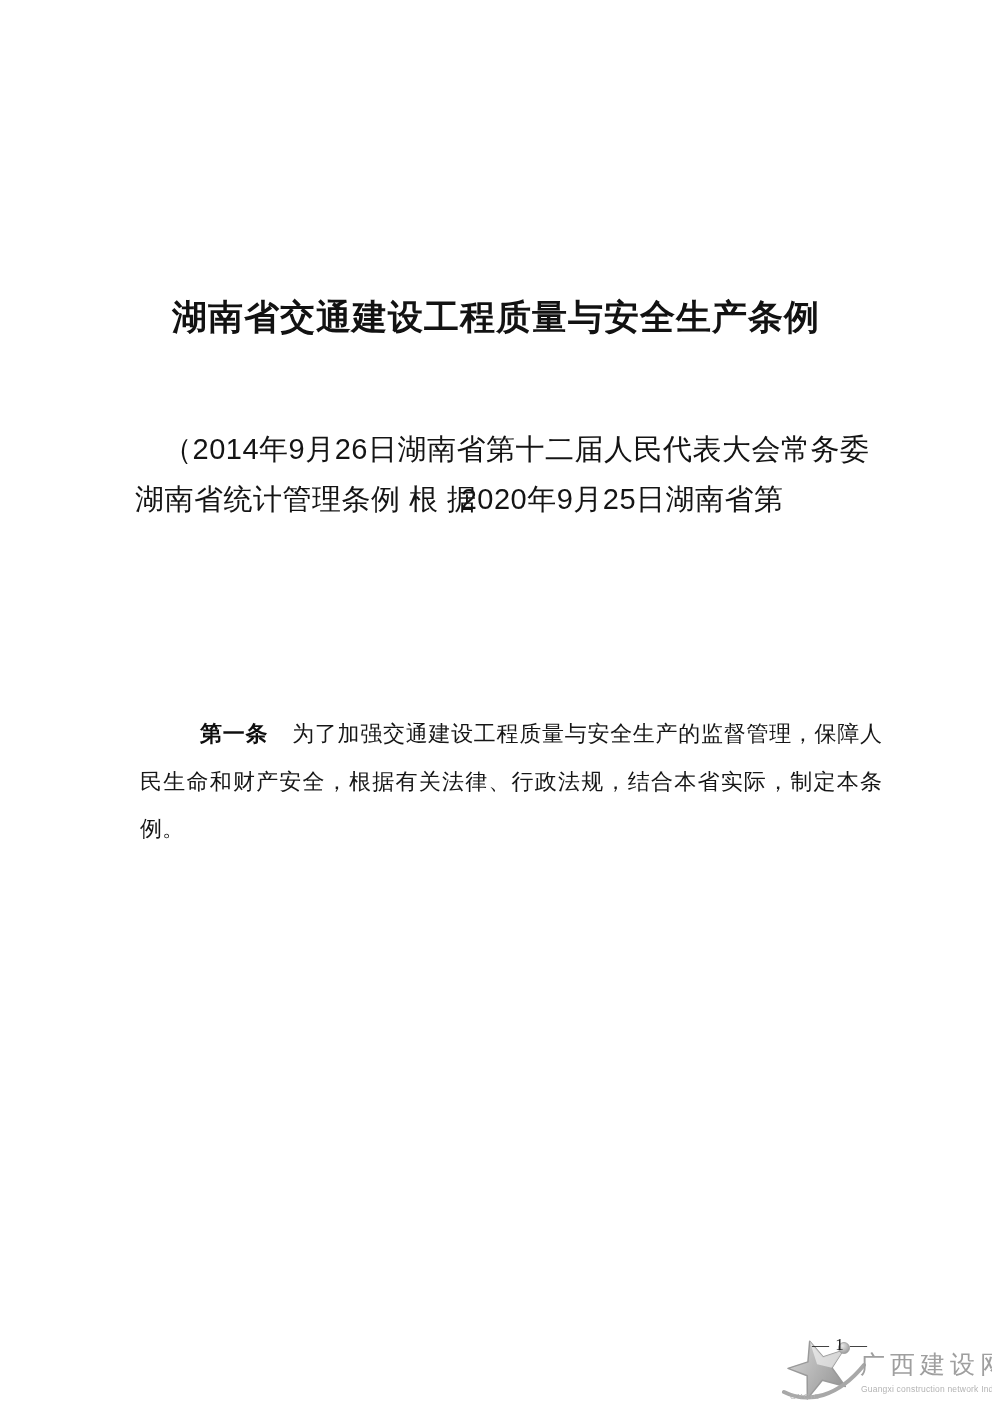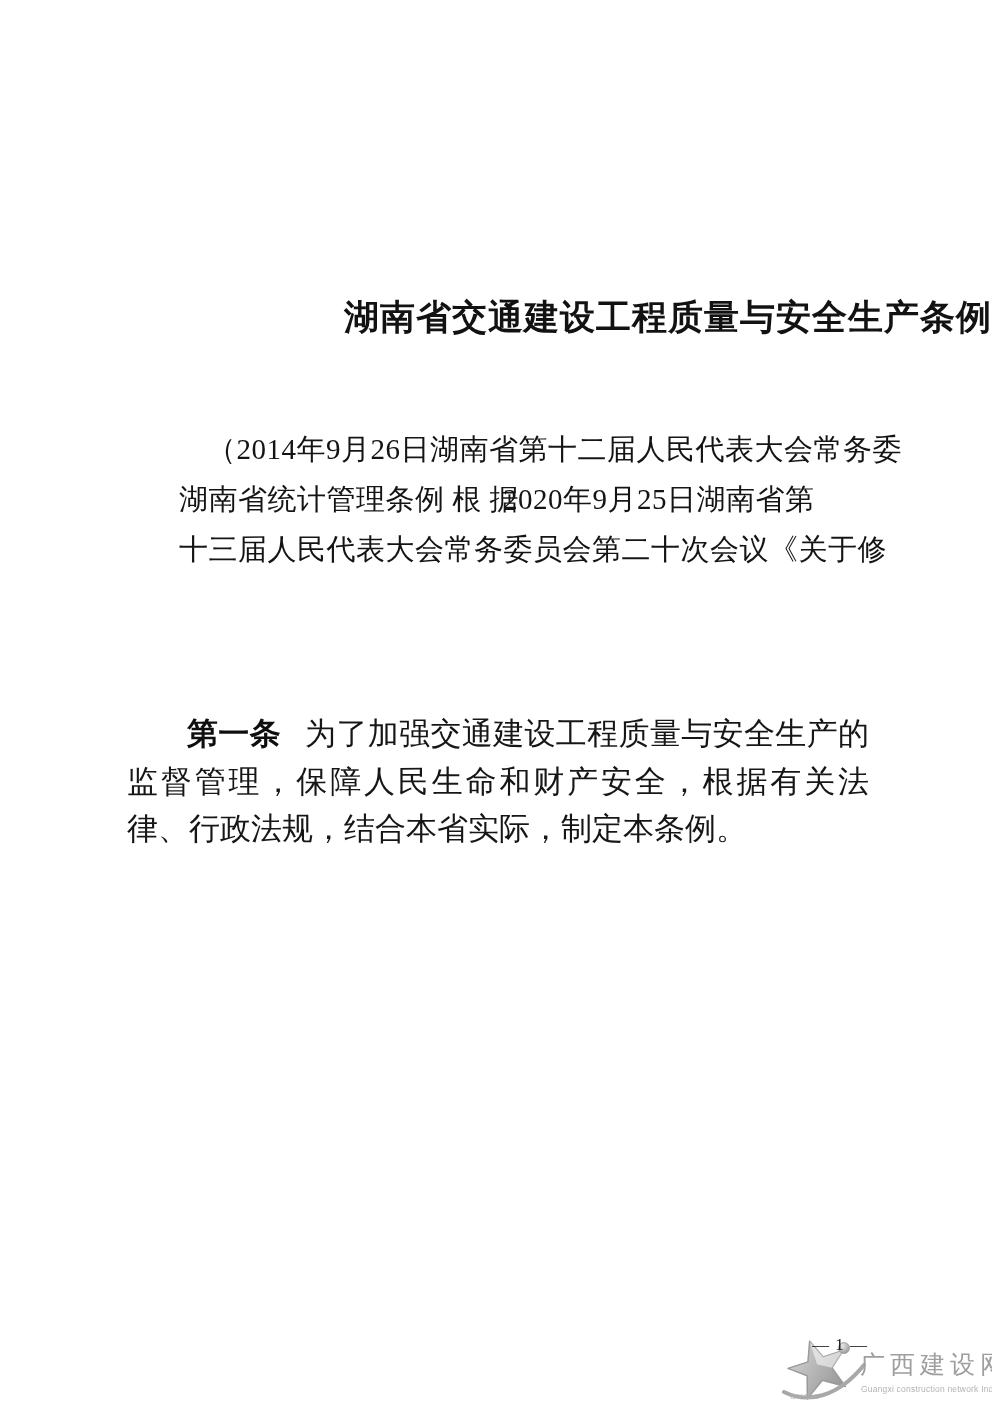--- a/index.html
+++ b/index.html
@@ -13,53 +13,52 @@
     color: #141414;
   }
 
   
   .doc-title {
     position: absolute;
     top: 294px;
     left: 0;
     width: 100%;
     margin: 0;
-    text-align: right;
+    text-align: center;
     font-family: Liberation Serif, serif;
     font-weight: 700;
     font-size: 35px;
     letter-spacing: 1px;
     color: #121212;
   }
 
   
   .preamble {
     position: absolute;
     top: 424px;
     left: 135px;
-    font-family: Liberation Serif, serif;
+    font-family: Liberation Sans, sans-serif;
     font-size: 29px;
     line-height: 50px;
     letter-spacing: 0.5px;
     color: #141414;
     white-space: nowrap;
-    margin-left: 44px;
   }
   .preamble .pl { height: 50px; }
   .preamble .indent { padding-left: 28px; }
   .preamble .overlap { margin-left: -16px; }
 
   
   .body-text {
     position: absolute;
     top: 710px;
-    left: 127px;
+    left: 140px;
     width: 742px;
     font-family: "Liberation Serif", serif;
-    font-size: 31px;
+    font-size: 22px;
     line-height: 47.6px;
     text-align: justify;
     color: #161616;
   }
   .body-text p { margin: 0; text-indent: 60px; }
   .term {
     font-family: "Liberation Sans", sans-serif;
     font-weight: 700;
     padding-right: 24px;
     color: #0e0e0e;
@@ -111,21 +110,20 @@
 </head>
 <body>
 
 <div class="page">
 
   <h1 class="doc-title">湖南省交通建设工程质量与安全生产条例</h1>
 
   <div class="preamble">
     <div class="pl indent">（2014年9月26日湖南省第十二届人民代表大会常务委</div>
     <div class="pl"><span>湖南省统计管理条例 根 据</span><span class="overlap">2020年9月25日湖南省第</span></div>
-    <div class="pl">十三届人民代表大会常务委员会第二十次会议《关于修</div>
   </div>
 
   <div class="body-text">
     <p><span class="term">第一条</span><span>为了加强交通建设工程质量与安全生产的监督管理，保障人民生命和财产安全，根据有关法律、行政法规，结合本省实际，制定本条例。</span></p>
   </div>
 
   <div class="page-number">— 1 —</div>
 
   <div class="watermark">
     <svg class="wm-star" viewBox="0 0 88 64" xmlns="http://www.w3.org/2000/svg">

